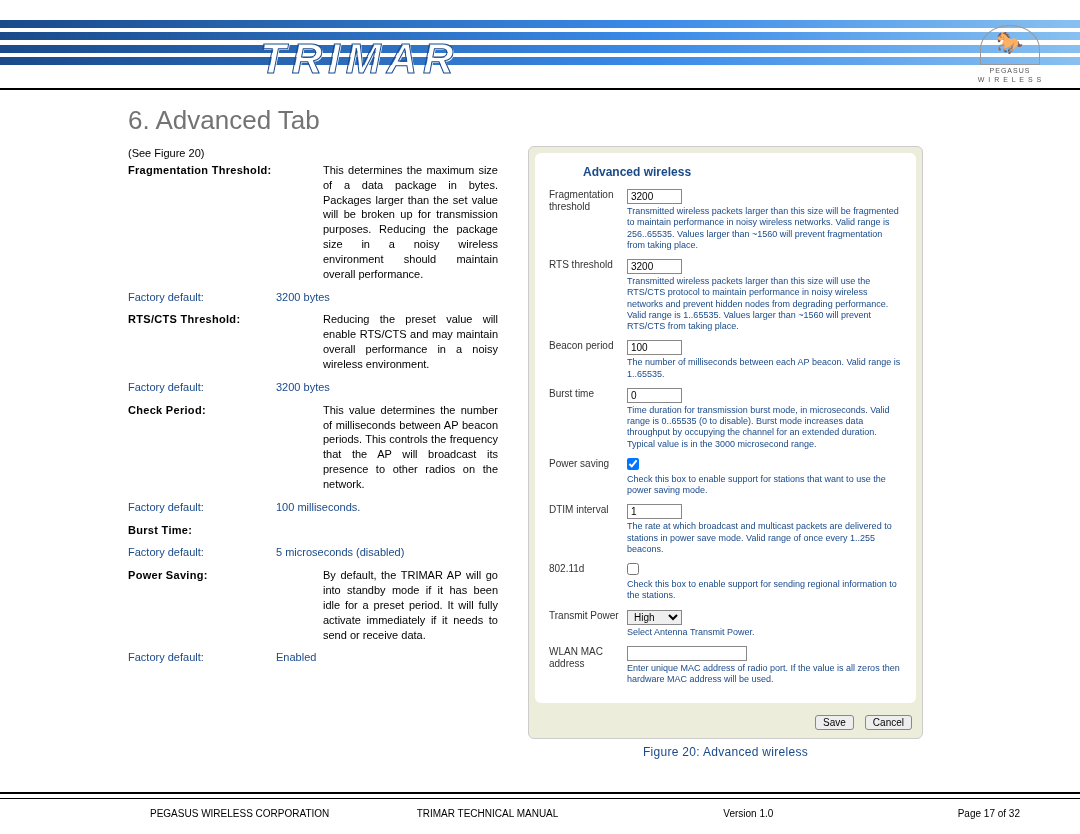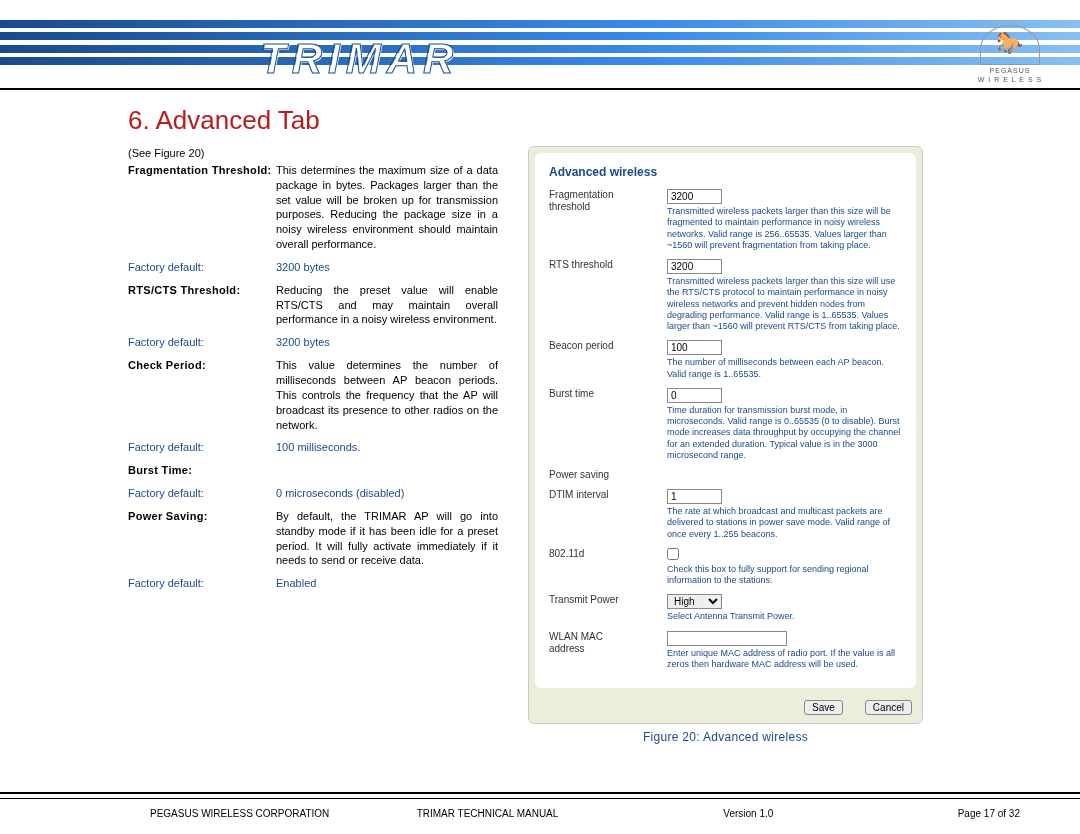--- a/index.html
+++ b/index.html
@@ -84,38 +84,39 @@
     background: #000;
   }
   .content {
     position: absolute;
     top: 105px;
     left: 128px;
     width: 825px;
   }
   .page-title {
     font-size: 26px;
-    color: #b91c1c;
+    color: #737373;
     font-weight: normal;
     margin-bottom: 10px;
   }
   .two-col {
     display: flex;
     gap: 30px;
   }
   .left-col {
     width: 370px;
     font-size: 11px;
     line-height: 1.35;
   }
   .see-fig {
     margin-bottom: 2px;
   }
   .def-row {
     display: flex;
+    gap: 47px;
   }
   .def-row .label-col {
     width: 148px;
     flex: 0 0 148px;
     font-weight: bold;
     letter-spacing: 0.3px;
   }
   .def-row .desc-col {
     flex: 1;
     text-align: justify;
@@ -146,36 +147,36 @@
     background: #fff;
     border-radius: 6px;
     margin: 6px;
     padding: 12px 14px 10px 14px;
   }
   .panel-title {
     font-size: 12px;
     font-weight: bold;
     color: #1a4a8a;
     margin-bottom: 10px;
+    margin-left: 34px;
   }
   .form-row {
     display: flex;
     align-items: flex-start;
     margin-bottom: 8px;
     font-size: 10px;
   }
   .form-row .flabel {
     width: 78px;
     flex: 0 0 78px;
     color: #333;
     line-height: 1.2;
   }
   .form-row .fcontrol {
     flex: 1;
-    margin-left: 40px;
   }
   .form-row input[type=text] {
     font-size: 10px;
     padding: 1px 3px;
     border: 1px solid #888;
     width: 55px;
   }
   .form-row select {
     font-size: 10px;
     padding: 0 2px;
@@ -194,21 +195,21 @@
   .panel-buttons {
     text-align: right;
     padding: 6px 10px 8px 0;
   }
   .panel-buttons button {
     font-size: 10px;
     padding: 1px 7px;
     border: 1px solid #888;
     background: #eee;
     border-radius: 3px;
-    margin-left: 19px;
+    margin-left: 8px;
     cursor: pointer;
     text-align: right;
   }
   .fig-caption {
     text-align: center;
     color: #1a4a8a;
     font-size: 12px;
     margin-top: 6px;
     letter-spacing: 0.3px;
   }
@@ -294,21 +295,21 @@
       <div class="factory-row">
         <div class="fd-label">Factory default:</div>
         <div class="fd-val">100 milliseconds.</div>
       </div>
 
       <div class="def-row">
         <div class="label-col">Burst Time:</div>
       </div>
       <div class="factory-row">
         <div class="fd-label">Factory default:</div>
-        <div class="fd-val">0 microseconds (disabled)</div>
+        <div class="fd-val">5 microseconds (disabled)</div>
       </div>
 
       <div class="def-row">
         <div class="label-col">Power Saving:</div>
         <div class="desc-col">By default, the TRIMAR AP will go into standby mode if it has been idle for a preset period. It will fully activate immediately if it needs to send or receive data.</div>
       </div>
       <div class="factory-row">
         <div class="fd-label">Factory default:</div>
         <div class="fd-val">Enabled</div>
       </div>
@@ -346,35 +347,39 @@
           <div class="form-row">
             <div class="flabel">Burst time</div>
             <div class="fcontrol">
               <input type="text" value="0" style="">
               <div class="help">Time duration for transmission burst mode, in microseconds. Valid range is 0..65535 (0 to disable). Burst mode increases data throughput by occupying the channel for an extended duration. Typical value is in the 3000 microsecond range.</div>
             </div>
           </div>
 
           <div class="form-row">
             <div class="flabel">Power saving</div>
+            <div class="fcontrol">
+              <input type="checkbox" checked="" style="">
+              <div class="help">Check this box to enable support for stations that want to use the power saving mode.</div>
+            </div>
           </div>
 
           <div class="form-row">
             <div class="flabel">DTIM interval</div>
             <div class="fcontrol">
               <input type="text" value="1" style="">
               <div class="help">The rate at which broadcast and multicast packets are delivered to stations in power save mode. Valid range of once every 1..255 beacons.</div>
             </div>
           </div>
 
           <div class="form-row">
             <div class="flabel">802.11d</div>
             <div class="fcontrol">
               <input type="checkbox" style="">
-              <div class="help">Check this box to fully support for sending regional information to the stations.</div>
+              <div class="help">Check this box to enable support for sending regional information to the stations.</div>
             </div>
           </div>
 
           <div class="form-row">
             <div class="flabel">Transmit Power</div>
             <div class="fcontrol">
               <select>
                 <option>High</option>
               </select>
               <div class="help">Select Antenna Transmit Power.</div>

